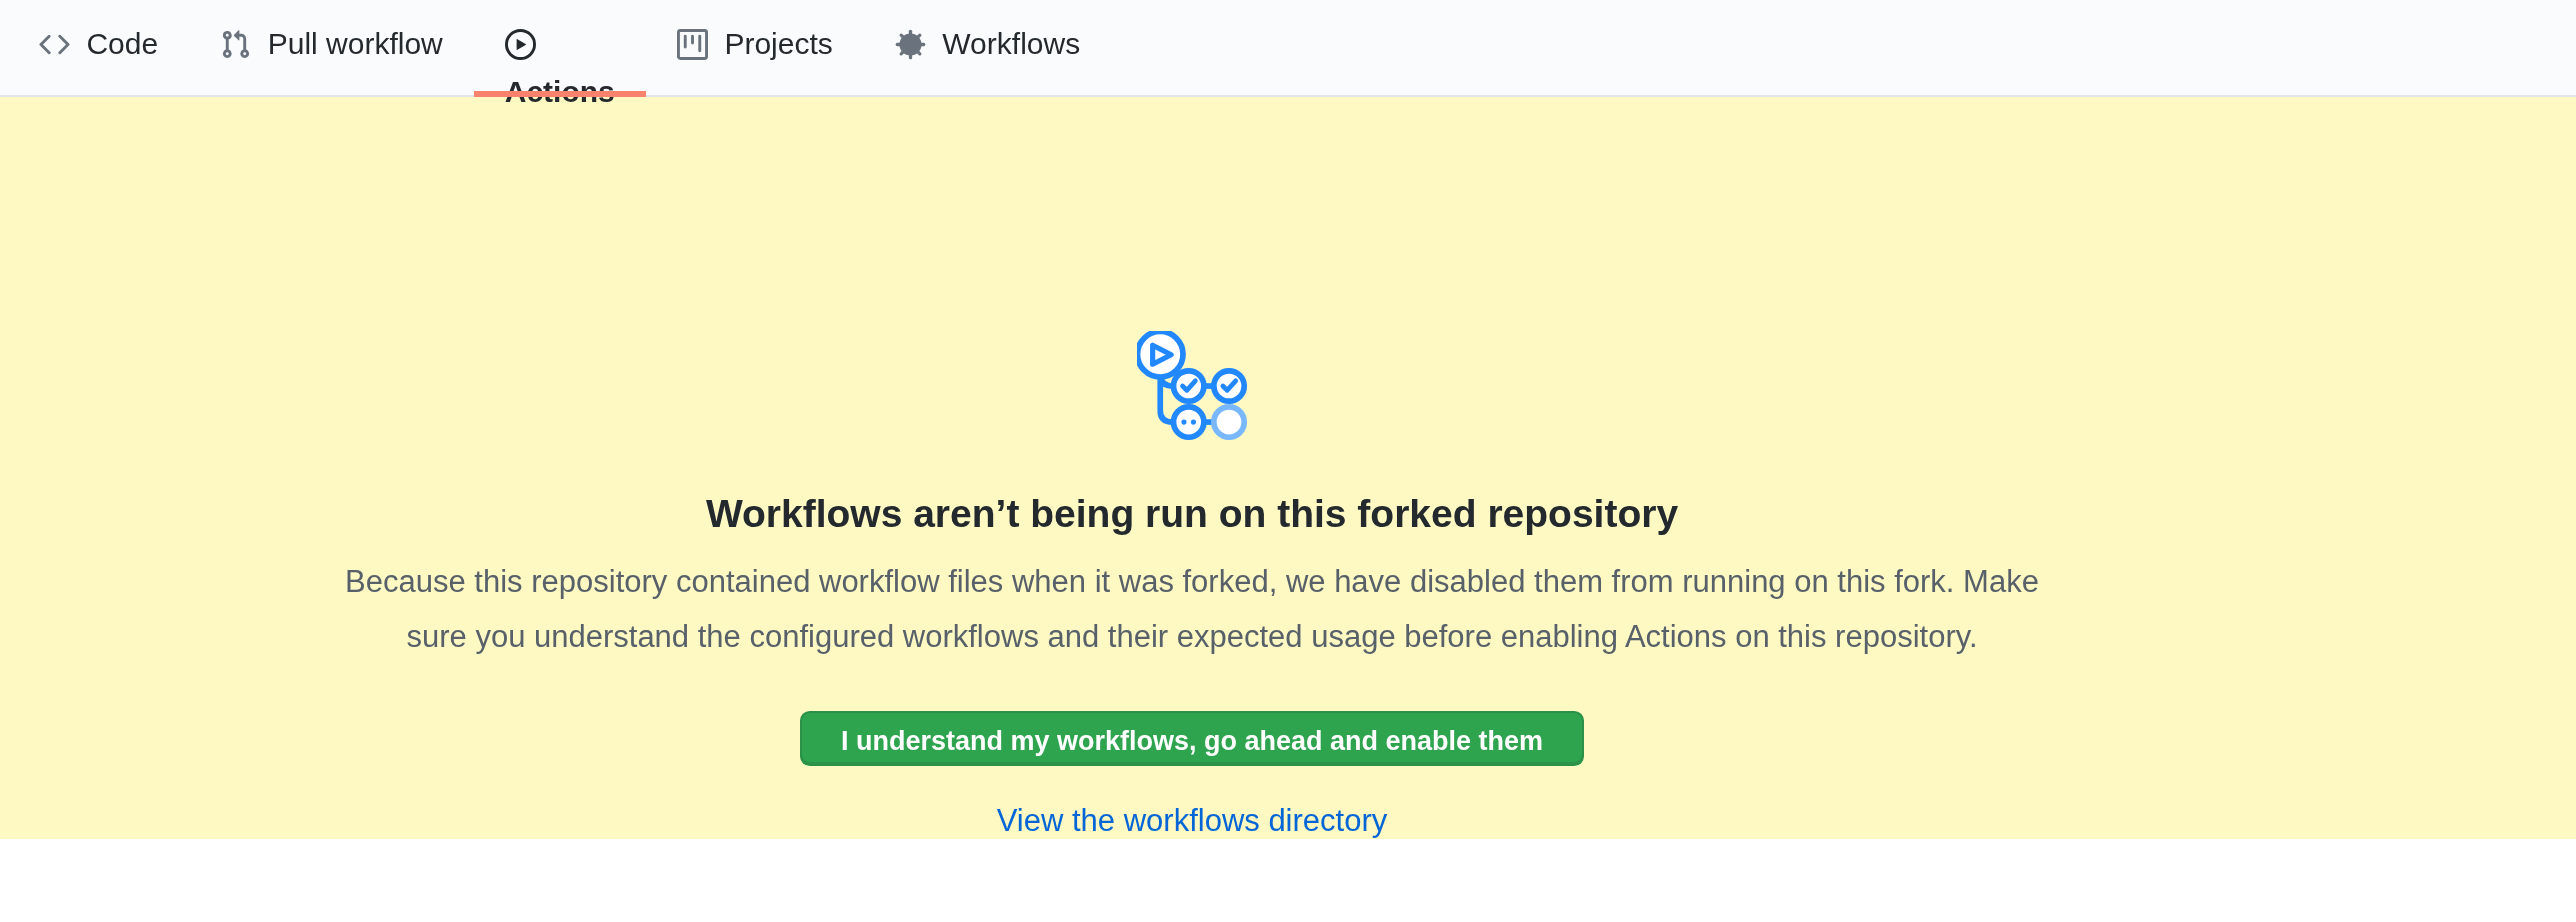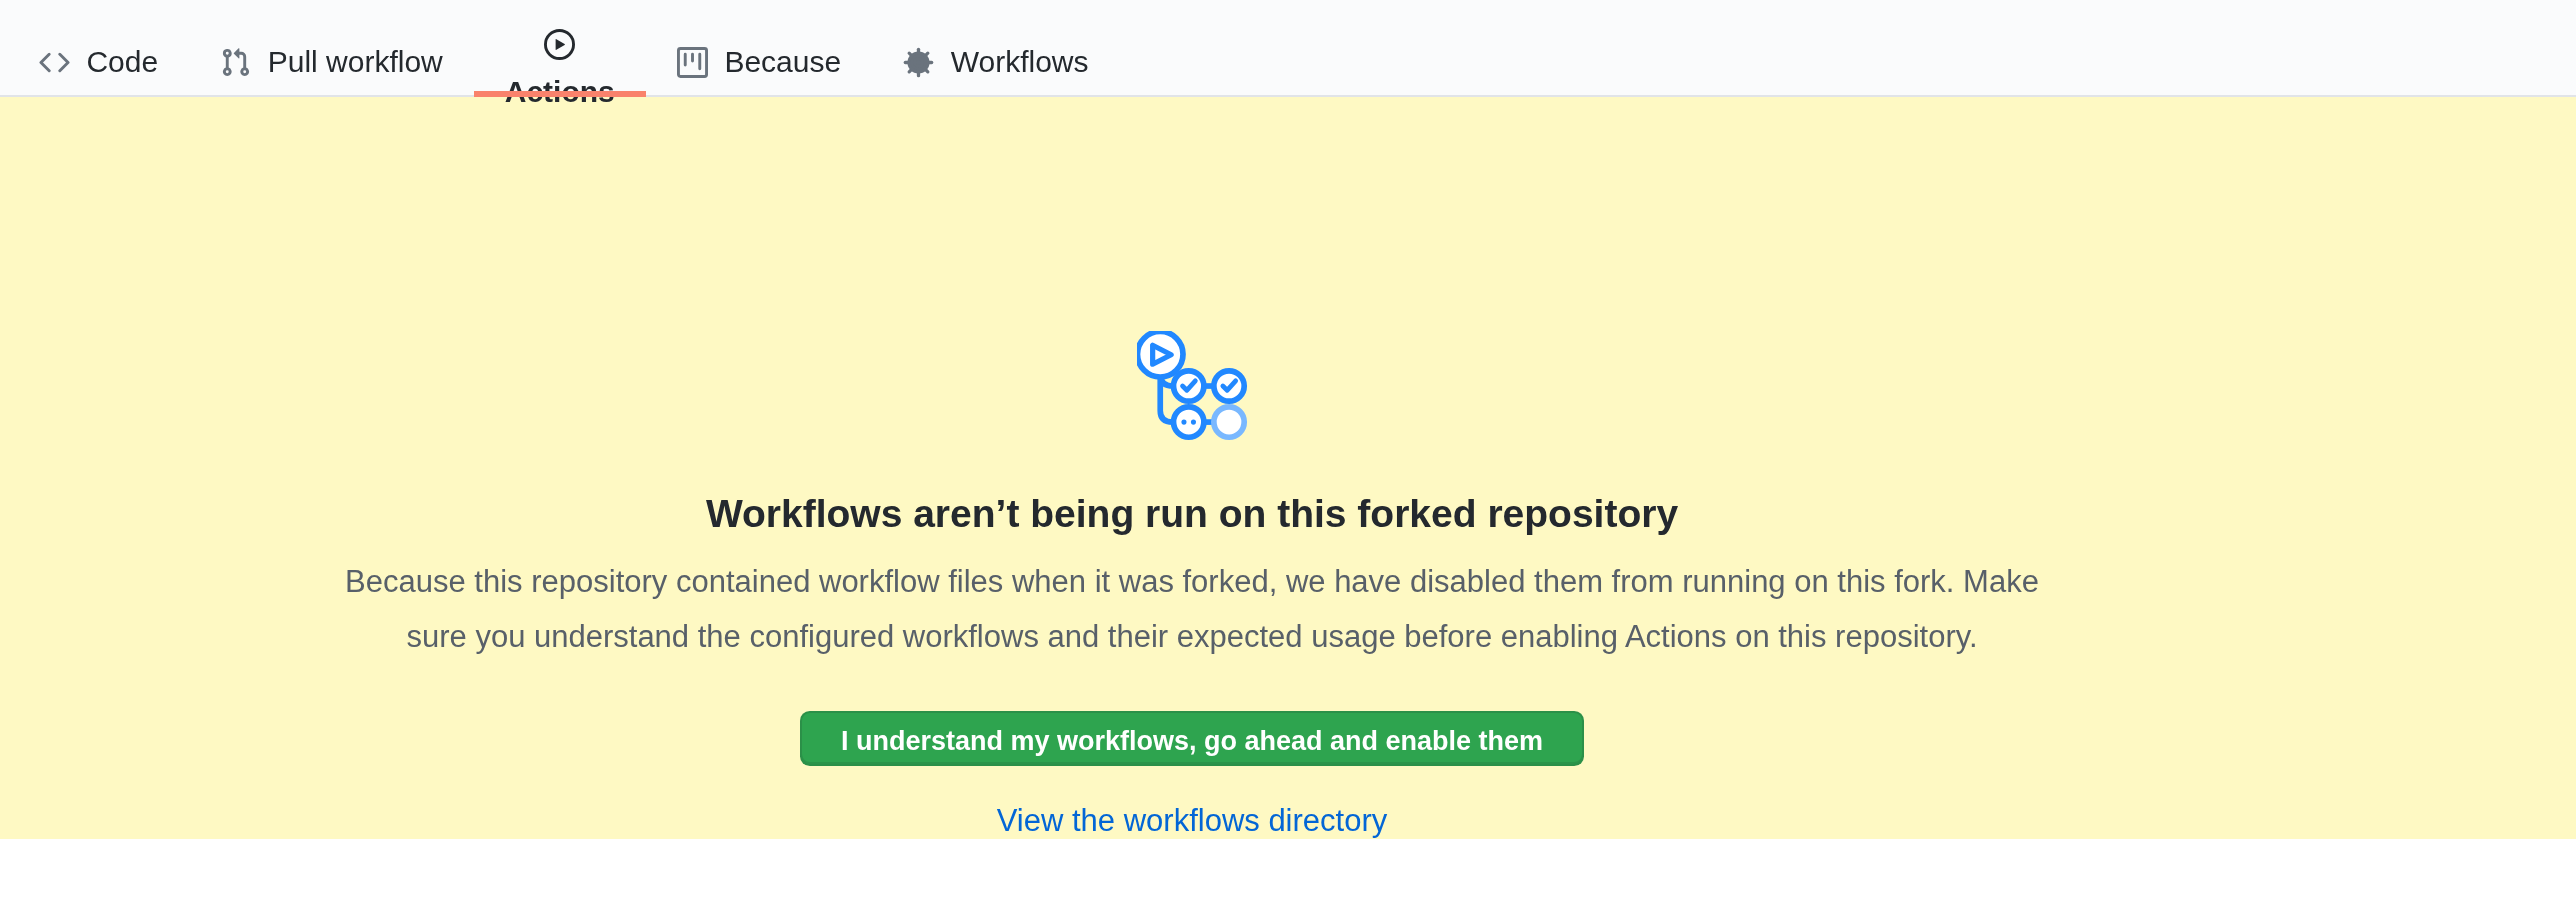--- a/index.html
+++ b/index.html
@@ -21,21 +21,20 @@
     height: 97px;
     background: #fafbfc;
     border-bottom: 2px solid #e1e4e8;
     display: flex;
     align-items: stretch;
     padding: 29px 0 0 7.8px;
   }
   .nav-item {
     position: relative;
     display: flex;
-    align-items: center;
     gap: 16.6px;
     padding: 0 31px;
     font-size: 30px;
     line-height: 1;
     color: #24292e;
     cursor: pointer;
     white-space: nowrap;
   }
   .nav-item .octicon {
     width: 31px;
@@ -124,21 +123,21 @@
     <svg class="octicon" viewBox="0 0 16 16" aria-hidden="true">
       <path d="M8 0a8 8 0 110 16A8 8 0 018 0zM1.5 8a6.5 6.5 0 1013 0 6.5 6.5 0 00-13 0zm4.879-2.773l4.264 2.559a.25.25 0 010 .428l-4.264 2.559A.25.25 0 016 10.559V5.442a.25.25 0 01.379-.215z"></path>
     </svg>
     <span>Actions</span>
   </div>
 
   <div class="nav-item">
     <svg class="octicon" viewBox="0 0 16 16" aria-hidden="true">
       <path d="M1.75 0A1.75 1.75 0 000 1.75v12.5C0 15.216.784 16 1.75 16h12.5A1.75 1.75 0 0016 14.25V1.75A1.75 1.75 0 0014.25 0H1.75zM1.5 1.75a.25.25 0 01.25-.25h12.5a.25.25 0 01.25.25v12.5a.25.25 0 01-.25.25H1.75a.25.25 0 01-.25-.25V1.75zM11.75 3a.75.75 0 00-.75.75v7.5a.75.75 0 001.5 0v-7.5a.75.75 0 00-.75-.75zm-8.25.75a.75.75 0 011.5 0v5.5a.75.75 0 01-1.5 0v-5.5zM8 3a.75.75 0 00-.75.75v3.5a.75.75 0 001.5 0v-3.5A.75.75 0 008 3z"></path>
     </svg>
-    <span>Because</span>
+    <span>Projects</span>
   </div>
 
   <div class="nav-item">
     <svg class="octicon" viewBox="0 0 16 16" aria-hidden="true" fill="none">
       <g stroke="#6a737d" stroke-width="1.7" stroke-linecap="round">
         <line x1="8" y1="1.2" x2="8" y2="3.0"></line>
         <line x1="12.81" y1="3.19" x2="11.54" y2="4.46"></line>
         <line x1="14.8" y1="8" x2="13" y2="8"></line>
         <line x1="12.81" y1="12.81" x2="11.54" y2="11.54"></line>
         <line x1="8" y1="14.8" x2="8" y2="13"></line>

